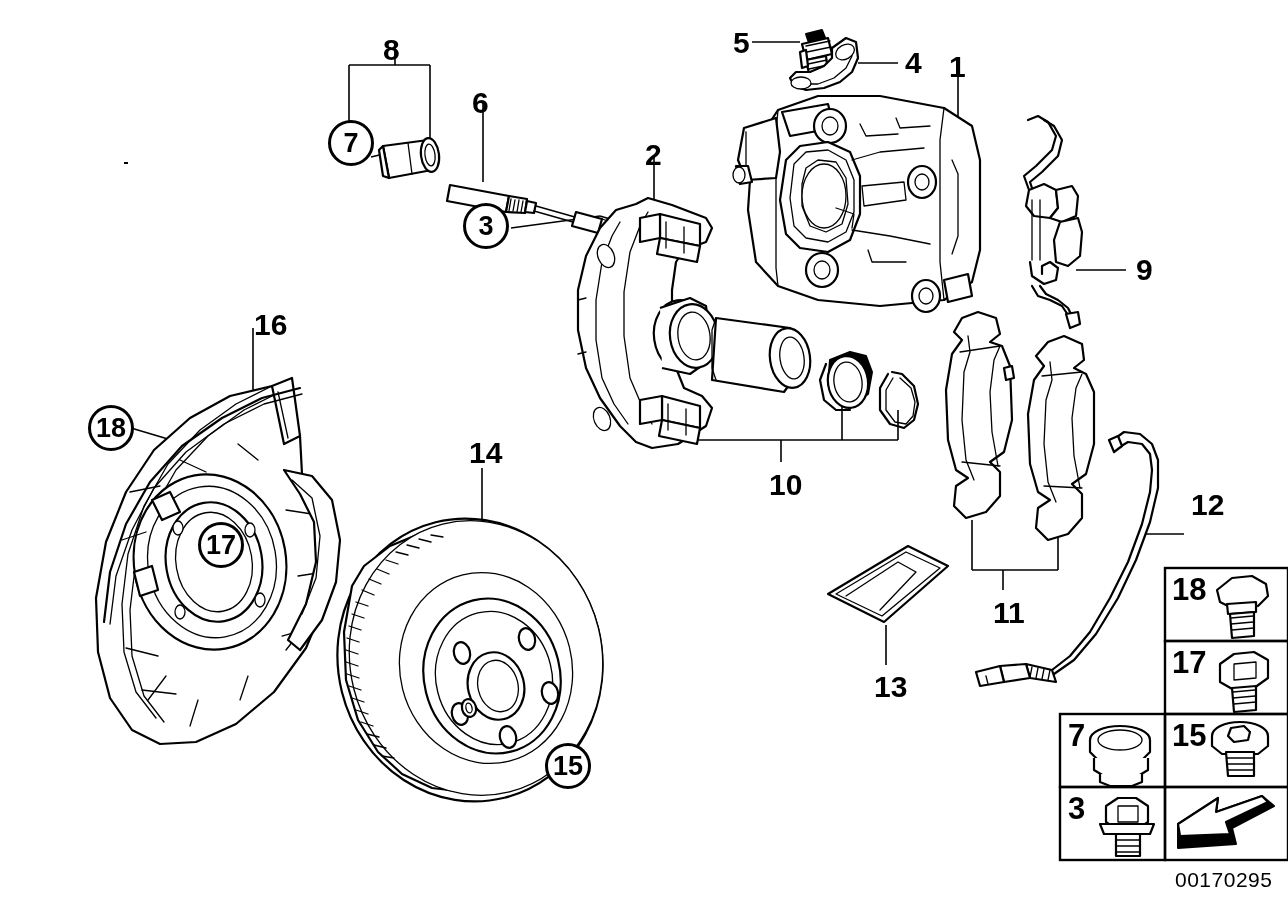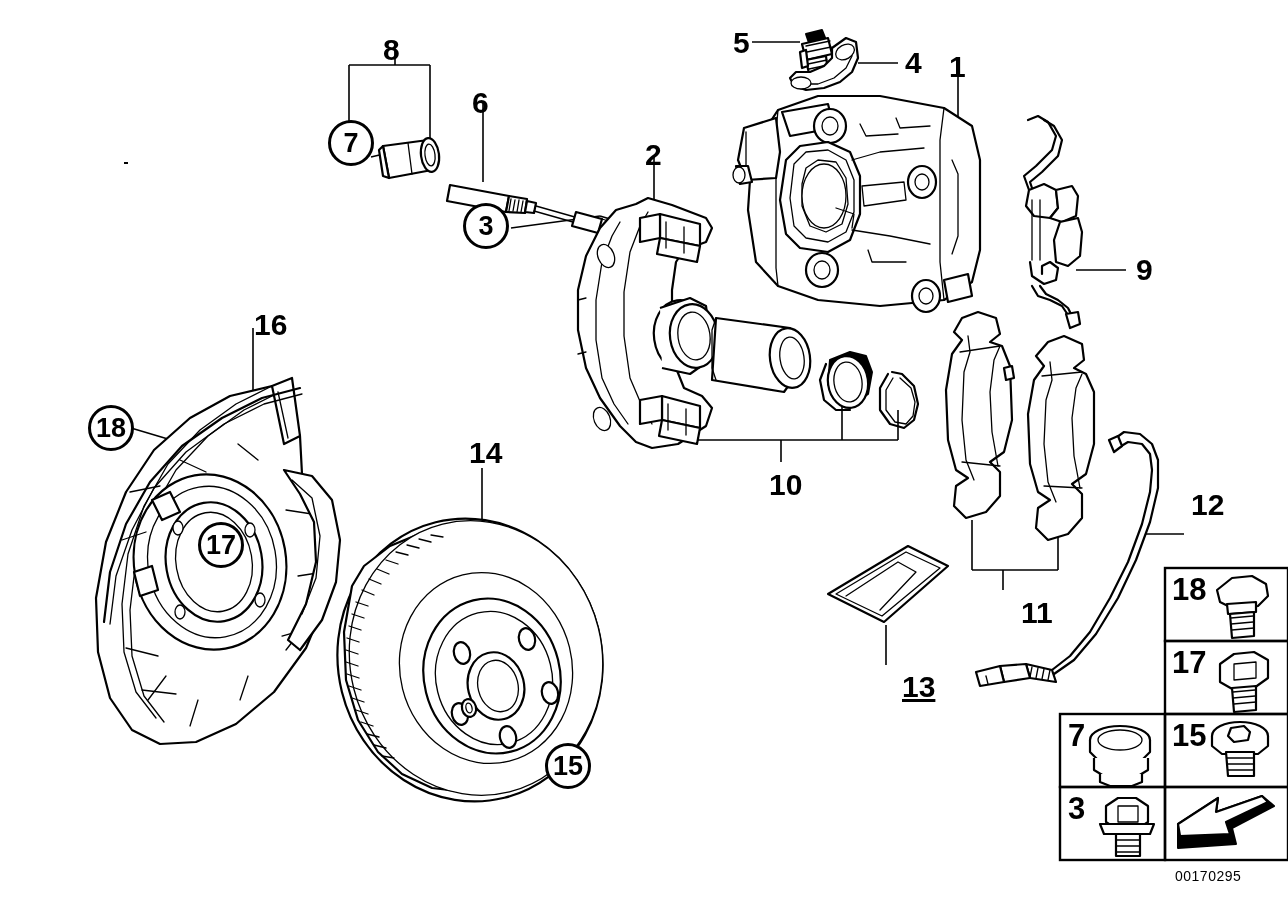--- a/index.html
+++ b/index.html
@@ -56,21 +56,21 @@
     font-weight: bold;
     font-size: 31px;
     color: #000000;
     line-height: 1;
   }
   #diagram-id {
     position: absolute;
     left: 1175px;
     top: 868px;
     font-family: "Liberation Sans", sans-serif;
-    font-size: 14px;
+    font-size: 21px;
     letter-spacing: 0.5px;
     color: #000000;
     white-space: nowrap;
   }
 </style>
 </head>
 <body>
 
 <div id="diagram-root">
 
@@ -484,25 +484,25 @@
   <div class="callout-label callout-plain" style="left:472px; top:88px;">6</div>
 
   <div class="callout-label callout-circled" style="left:328px; top:120px;">7</div>
 
   <div class="callout-label callout-plain" style="left:383px; top:35px;">8</div>
 
   <div class="callout-label callout-plain" style="left:1136px; top:255px;">9</div>
 
   <div class="callout-label callout-plain" style="left:769px; top:470px;">10</div>
 
-  <div class="callout-label callout-plain" style="left:993px; top:598px;margin-left:28px;">11</div>
+  <div class="callout-label callout-plain" style="left:993px; top:598px;">11</div>
 
   <div class="callout-label callout-plain" style="left:1191px; top:490px;">12</div>
 
-  <div class="callout-label callout-plain" style="left:902px; top:672px;text-decoration:underline;">13</div>
+  <div class="callout-label callout-plain" style="left:874px; top:672px;">13</div>
 
   <div class="callout-label callout-plain" style="left:469px; top:438px;">14</div>
 
   <div class="callout-label callout-circled" style="left:545px; top:743px;">15</div>
 
   <div class="callout-label callout-plain" style="left:254px; top:310px;">16</div>
 
   <div class="callout-label callout-circled" style="left:198px; top:522px;">17</div>
 
   <div class="callout-label callout-circled" style="left:88px; top:405px;">18</div>

